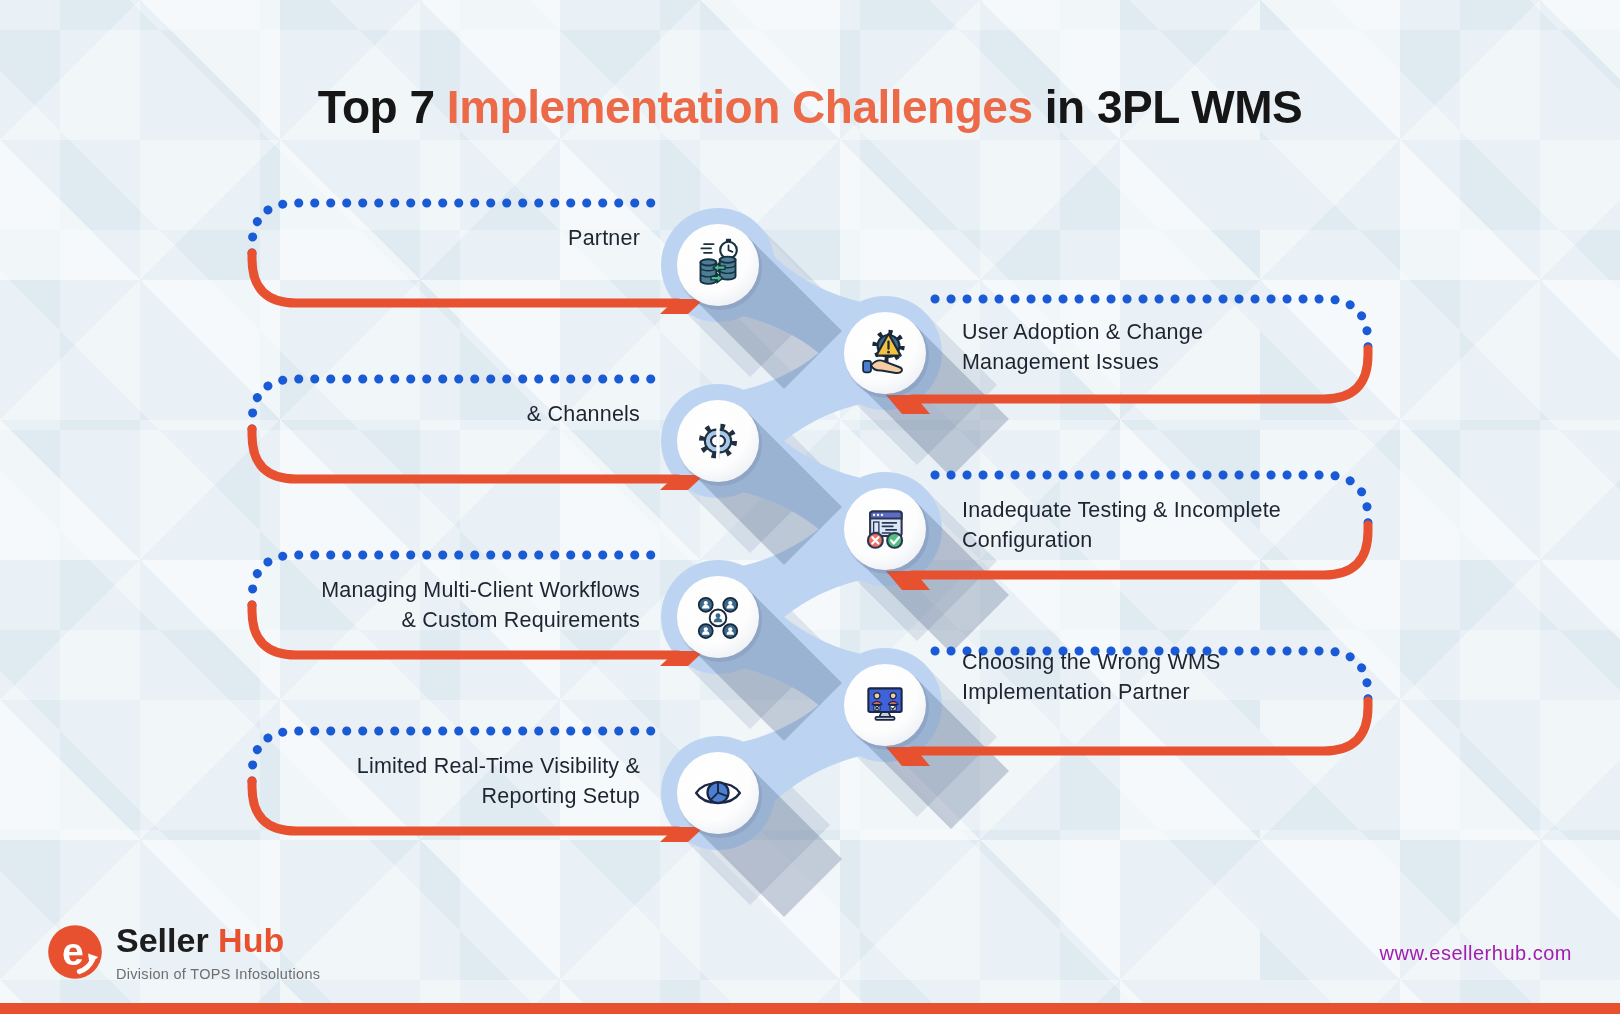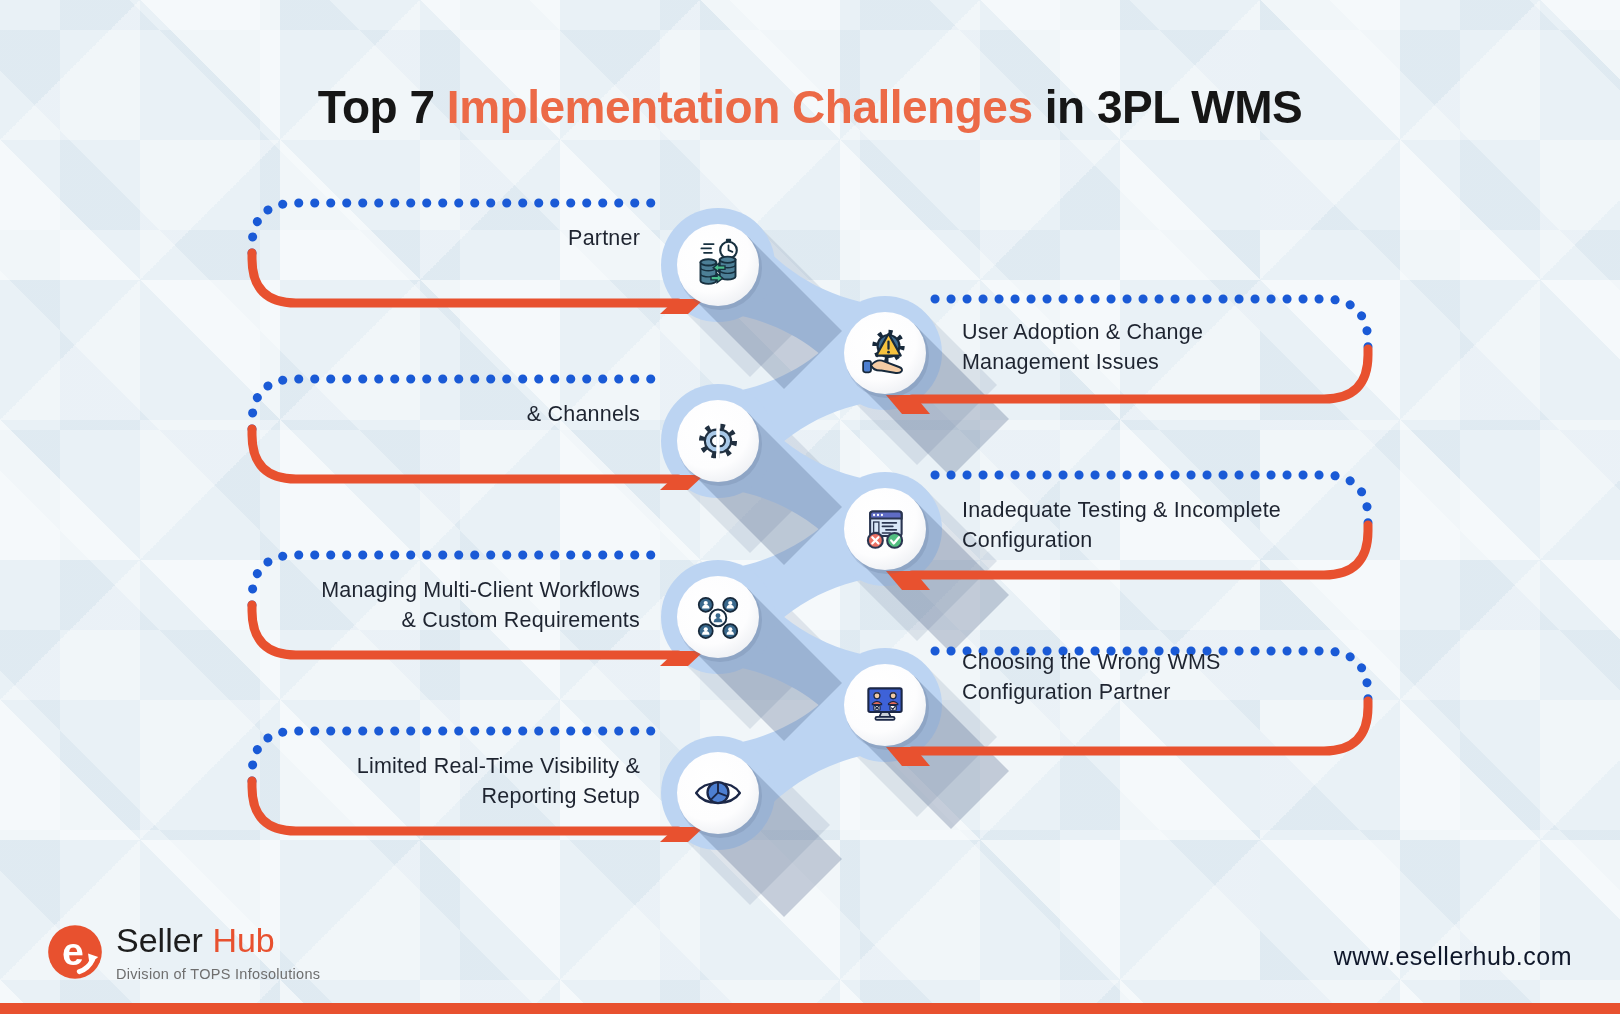--- a/index.html
+++ b/index.html
@@ -39,25 +39,25 @@
   .shadow-band-lite{fill:rgba(71,94,132,0.13);}
   .label{
     position:absolute;width:430px;color:var(--text-dark);
     font-size:21.5px;line-height:30px;font-weight:500;letter-spacing:0.2px;
   }
   .label.left{text-align:right;right:980px;}
   .label.right{text-align:left;left:962px;}
   .icon-badge{position:absolute;width:56px;height:56px;}
   .icon-badge svg{width:100%;height:100%;display:block;}
   .brand{position:absolute;left:46px;top:922px;display:flex;align-items:center;gap:12px;}
-  .brand-text .name{font-size:34px;font-weight:400;color:#1d1d1d;letter-spacing:0;line-height:36px;}
+  .brand-text .name{font-size:34px;font-weight:700;color:#1d1d1d;letter-spacing:0;line-height:36px;}
   .brand-text .name .hub{color:var(--accent-orange);}
   .brand-text .tagline{font-size:14.5px;color:#6e6e6e;letter-spacing:0.3px;margin-top:8px;}
   .website{
-    position:absolute;right:48px;top:942px;font-size:25px;color:#0f172a;letter-spacing:0.5px;
+    position:absolute;right:48px;top:942px;font-size:20px;color:#a21caf;letter-spacing:0.5px;
     text-decoration:none;cursor:pointer;
   }
   .bottom-bar{position:absolute;left:0;right:0;bottom:0;height:11px;background:var(--accent-orange);}
 </style>
 </head>
 <body>
 
 <div class="poster">
   <div class="layer">
 
@@ -327,21 +327,21 @@
     <div class="label left" style="top:575px;">
       <div>Managing Multi-Client Workflows</div>
       <div>&amp; Custom Requirements</div>
     </div>
     <div class="label right" style="top:495px;">
       <div>Inadequate Testing &amp; Incomplete</div>
       <div>Configuration</div>
     </div>
     <div class="label right" style="top:647px;">
       <div>Choosing the Wrong WMS</div>
-      <div>Configuration Partner</div>
+      <div>Implementation Partner</div>
     </div>
     <div class="label left" style="top:751px;text-align:right;">
       <div>Limited Real-Time Visibility &amp;</div>
       <div>Reporting Setup</div>
     </div>
 
     <div class="brand">
       <svg width="58" height="58" viewBox="0 0 80 80">
         <circle cx="40" cy="40" r="37" fill="var(--accent-orange)"></circle>
         <text x="37" y="58" text-anchor="middle" font-family="Liberation Sans, sans-serif" font-size="54" font-weight="bold" fill="#ffffff">e</text>

